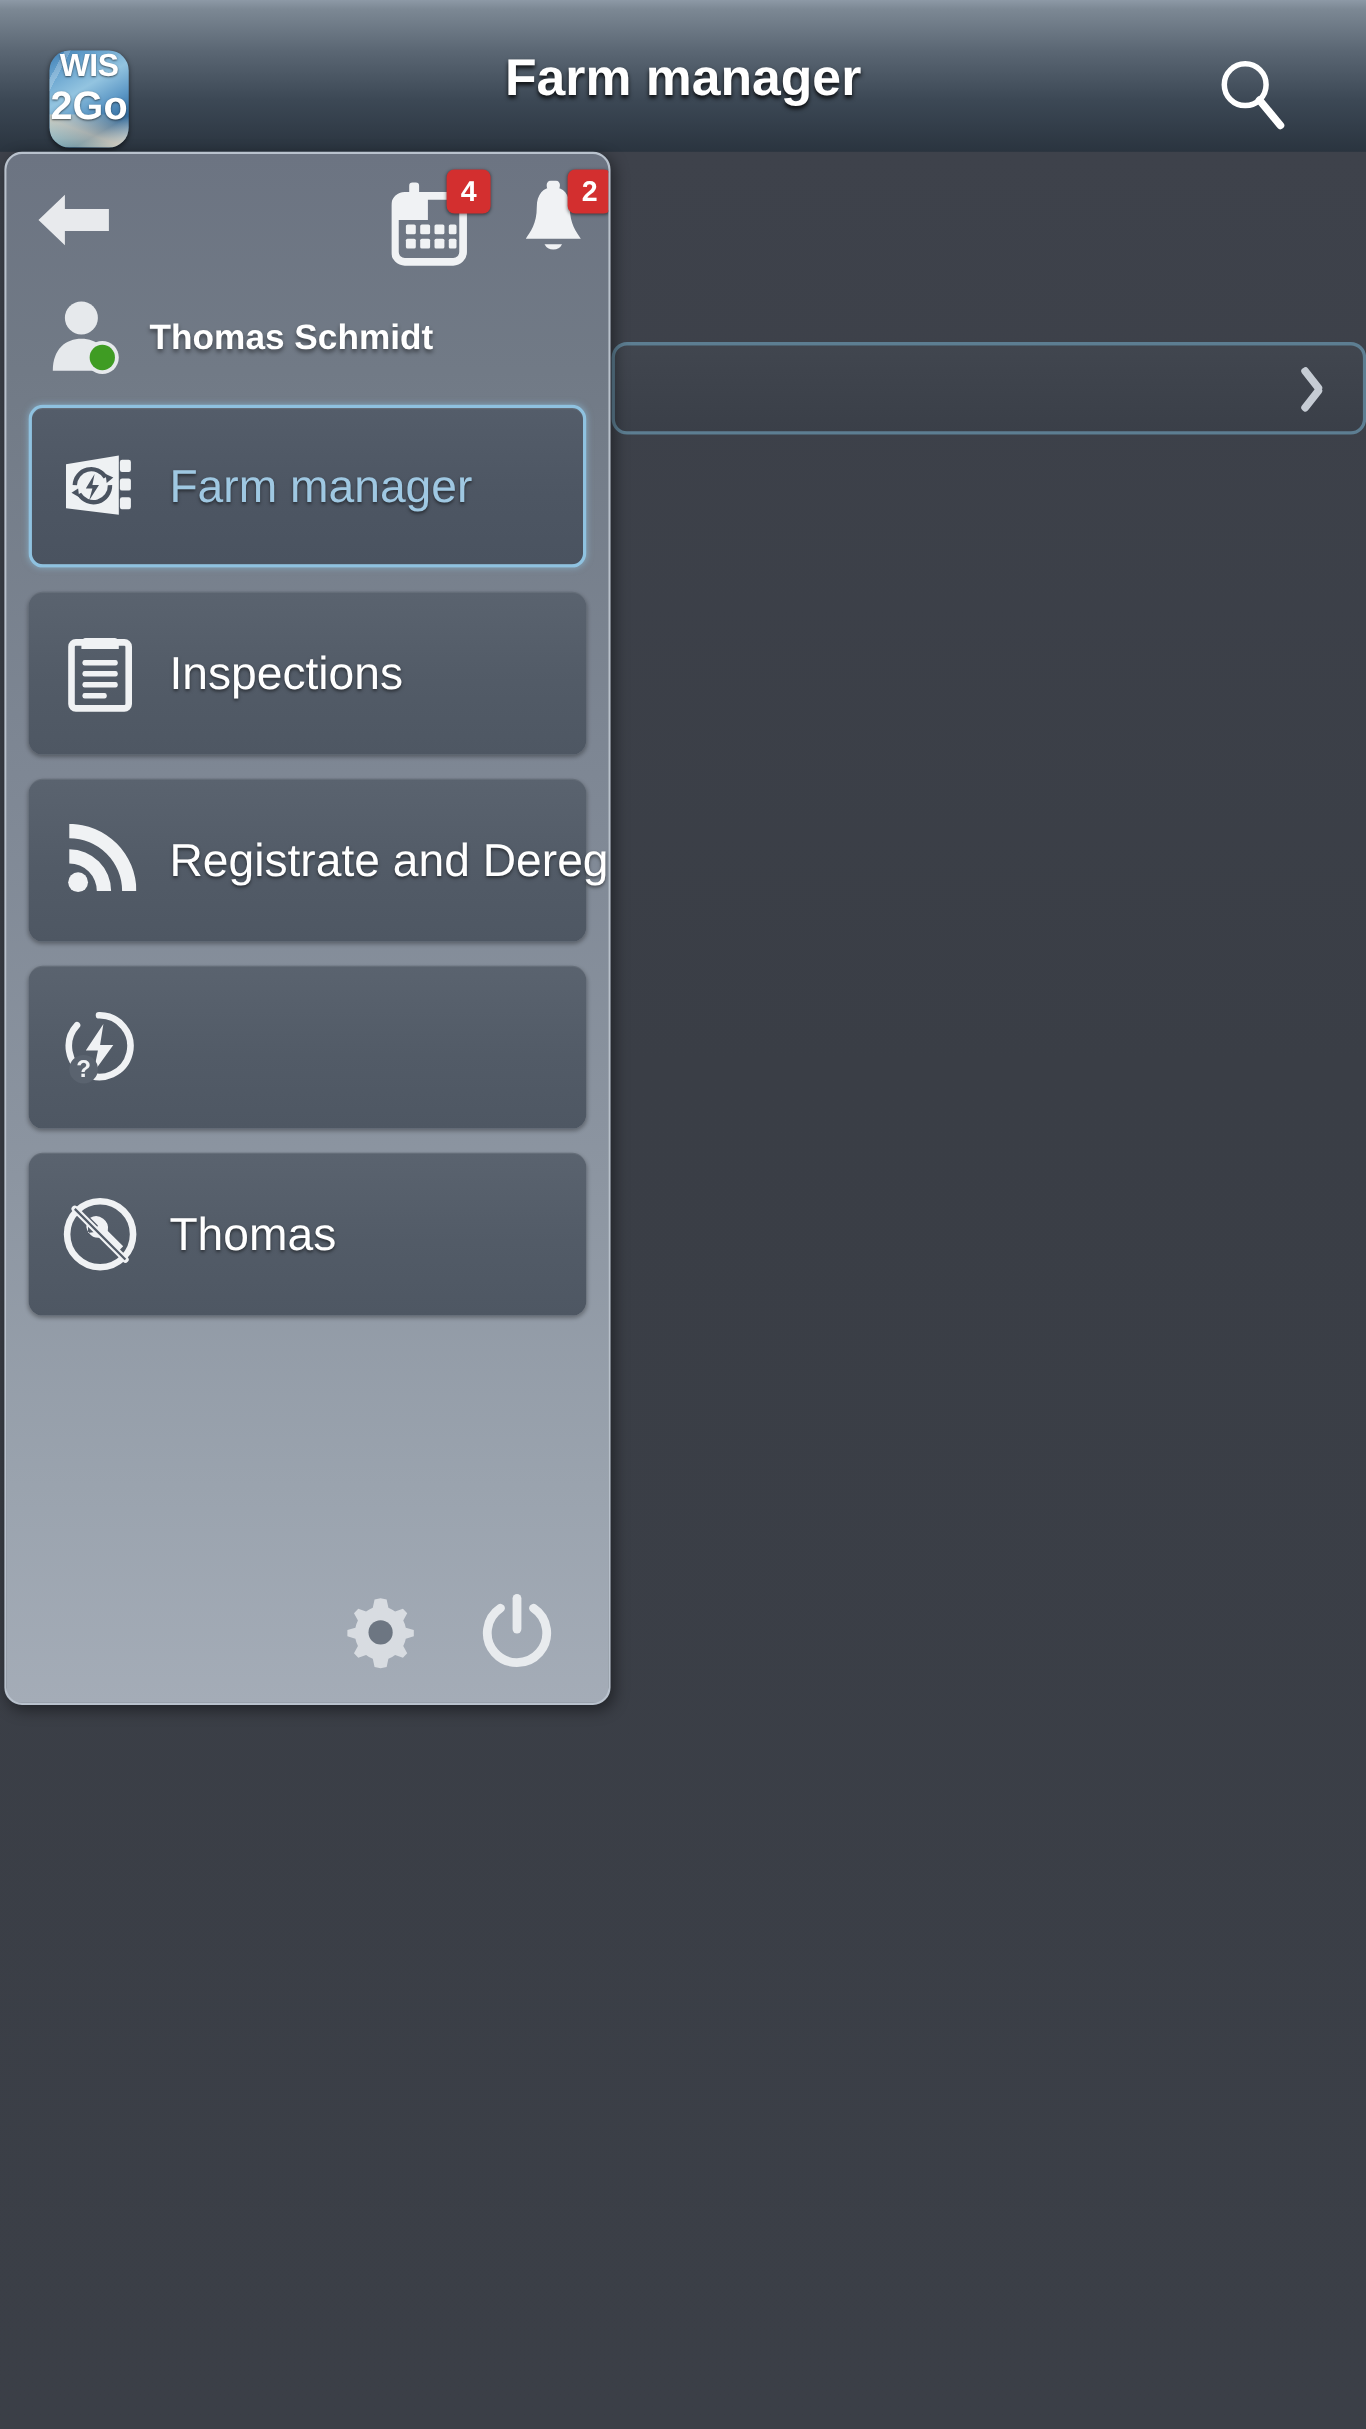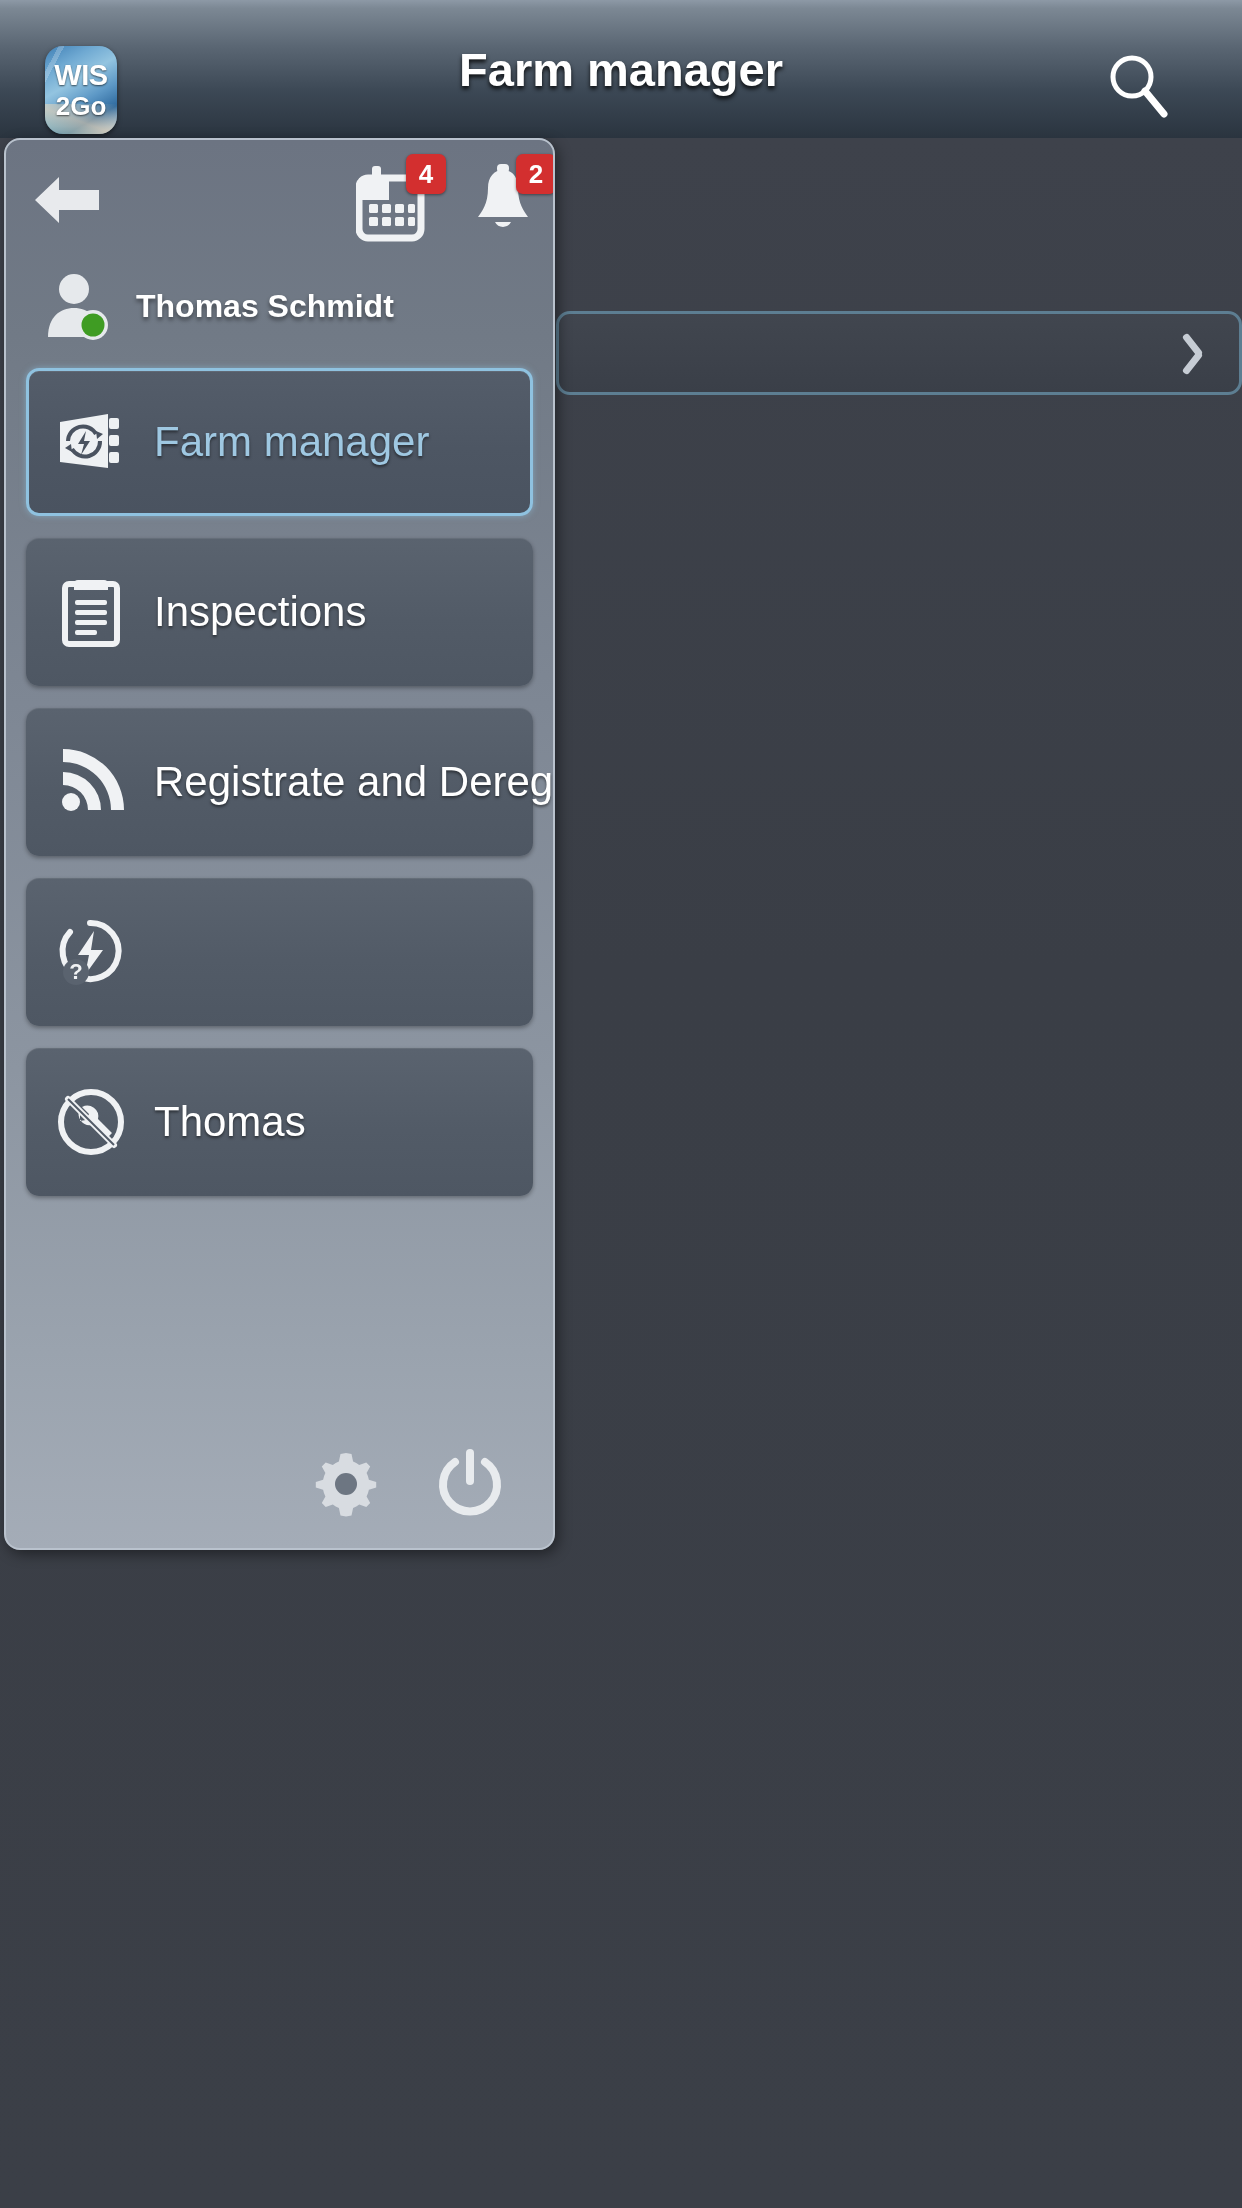--- a/index.html
+++ b/index.html
@@ -38,40 +38,40 @@
     position:absolute; left:0; top:0; width:1242px; height:138px;
     background:linear-gradient(180deg,#8d99a6 0%,#7c8894 6%,#5a6673 34%,#3c4855 66%,#2a343f 100%);
     display:flex; align-items:center;
   }
   .logo{
     position:absolute; left:45px; top:46px;
     width:72px; height:88px; border-radius:18px;
     background:linear-gradient(150deg,#3f7fb5 0%,#6fa9d2 22%,#93c4e0 40%,#5d98c6 60%,#2f6a9e 78%,#bfd6e4 100%);
     overflow:hidden;
     box-shadow:0 2px 5px rgba(0,0,0,.5);
-    display:flex; flex-direction:column; align-items:center; justify-content:center;
+    display:flex; flex-direction:column; align-items:center; 
   }
   .logo::before{
     content:""; position:absolute; left:-30%; top:-40%; width:160%; height:120%;
     background:
       linear-gradient(118deg, rgba(255,255,255,.55) 0 4px, transparent 4px 13px,
                       rgba(255,255,255,.40) 13px 17px, transparent 17px 28px,
                       rgba(255,255,255,.30) 28px 33px, transparent 33px 48px,
                       rgba(255,255,255,.22) 48px 53px, transparent 53px 70px);
   }
   .logo::after{
     content:""; position:absolute; left:0; bottom:0; width:100%; height:34%;
     background:linear-gradient(200deg, rgba(255,214,160,.0) 0%, rgba(255,222,180,.55) 55%, rgba(200,230,200,.45) 100%);
   }
   .logo span{
     position:relative; z-index:2; color:#fff; font-weight:bold; line-height:1;
     text-shadow:0 1px 2px rgba(0,0,0,.6);
   }
   .logo .l1{ font-size:29px; letter-spacing:-.5px; }
-  .logo .l2{ font-size:26px; margin-top:3px; }
+  .logo .l2{ font-size:36px; margin-top:3px; }
 
   .app-title{
     position:absolute; left:0; top:0; width:1242px; height:138px;
     display:flex; align-items:center; justify-content:center;
     color:#ffffff; font-size:47px; font-weight:bold;
     text-shadow:0 3px 4px rgba(0,0,0,.85);
   }
   .search-btn{
     position:absolute; right:60px; top:44px; width:86px; height:86px;
     display:flex; align-items:center; justify-content:center;

